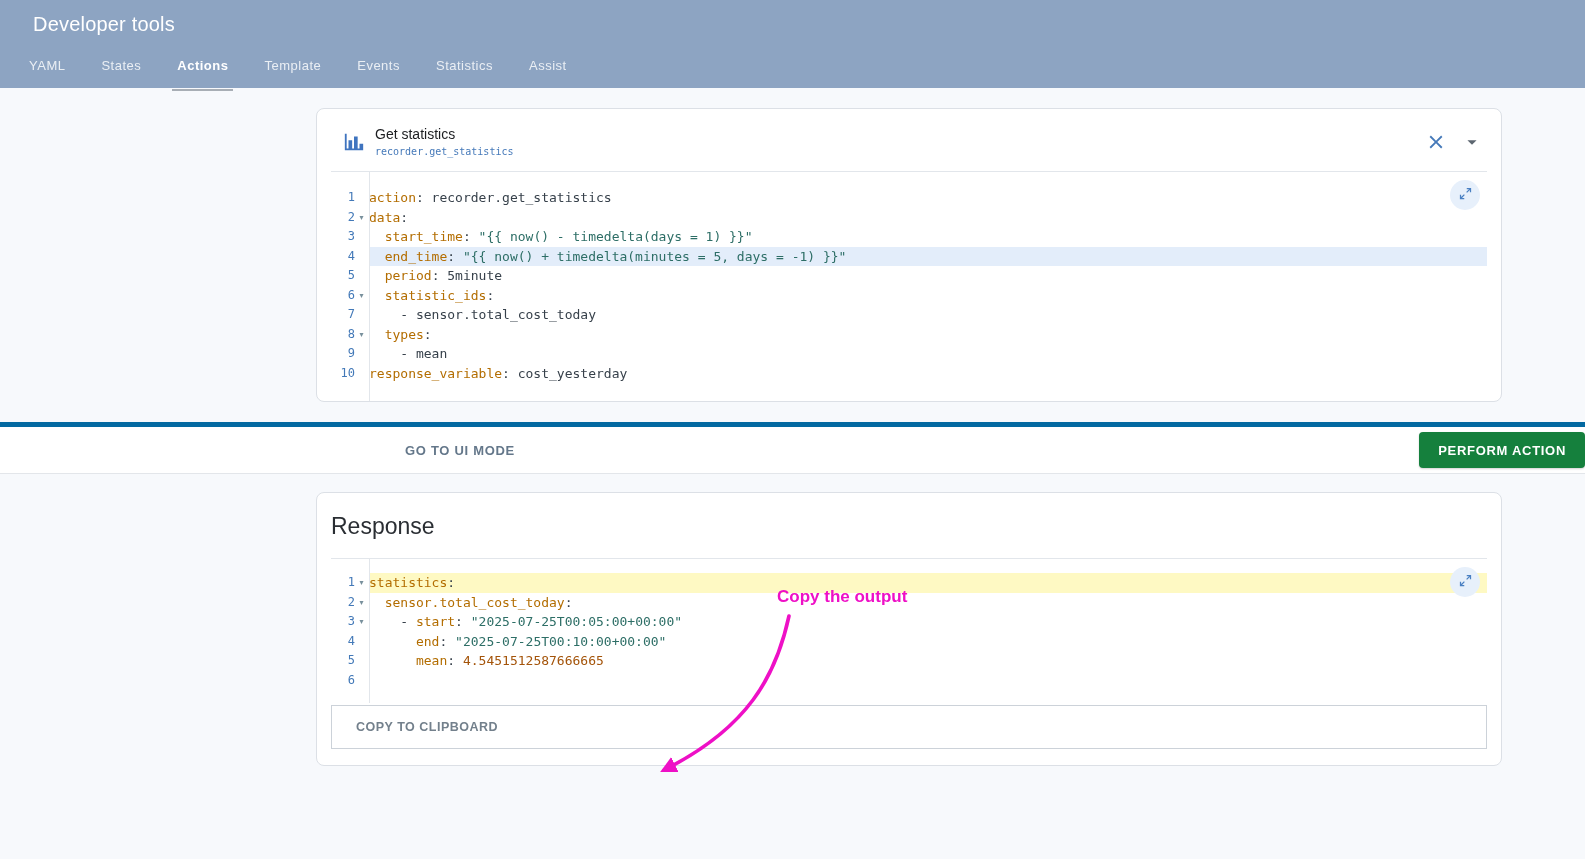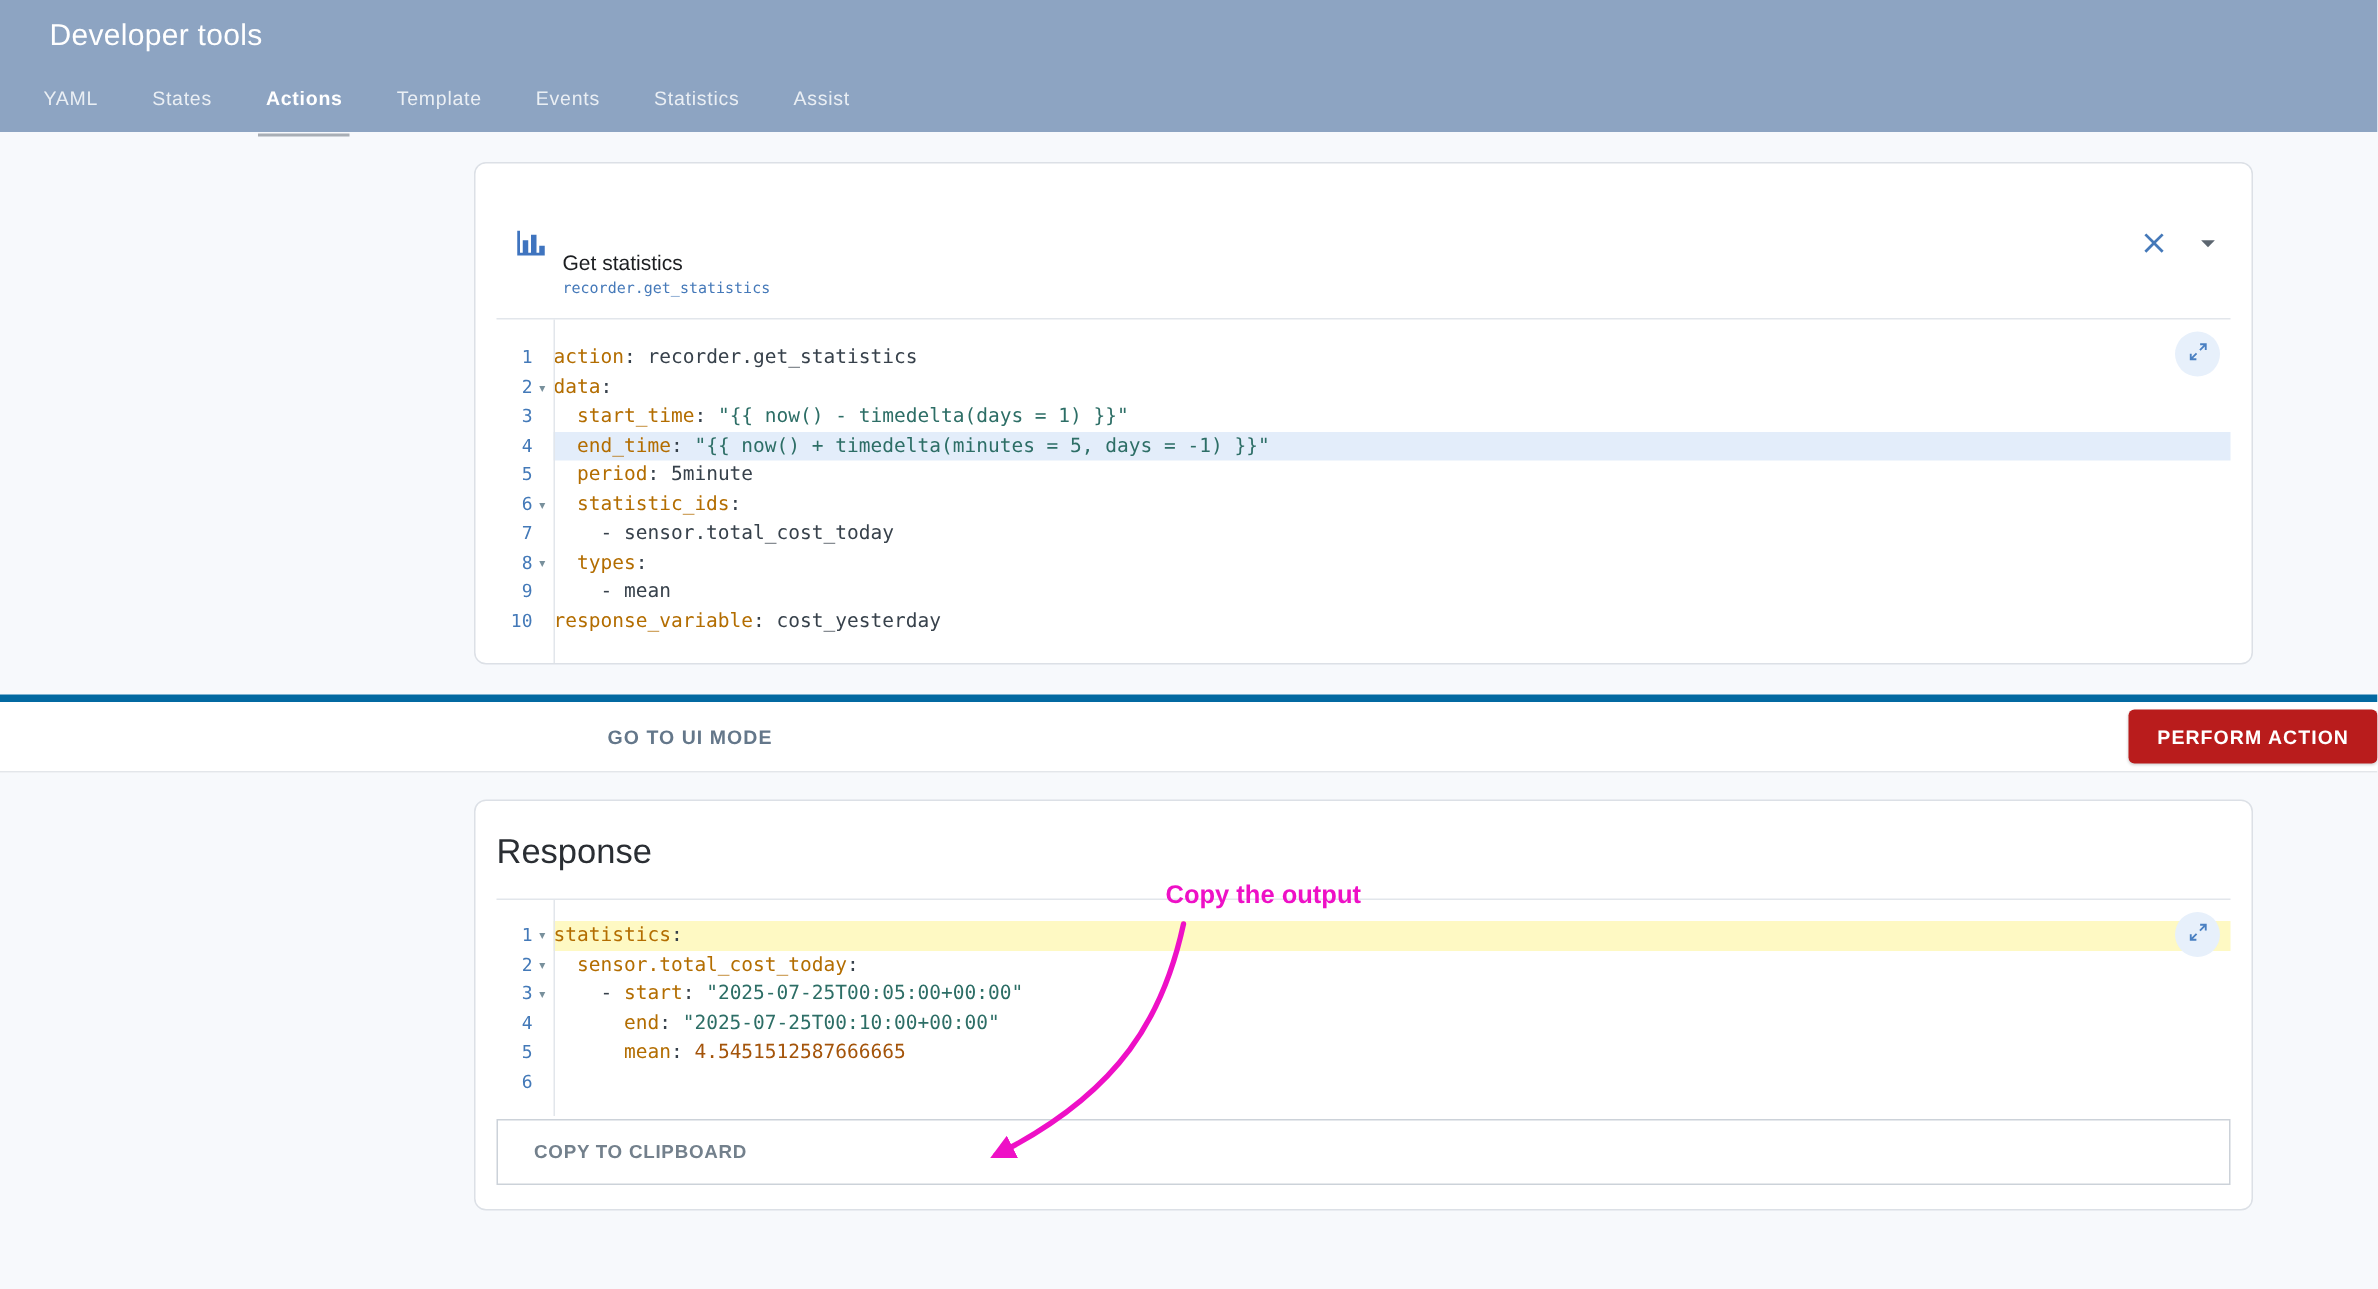--- a/index.html
+++ b/index.html
@@ -40,21 +40,21 @@
     border: 1px solid #dcе0e6;
     border: 1px solid #dce0e6;
     border-radius: 8px;
   }
   .action-card { margin-top: 20px; }
 
   .card-head { display: flex; align-items: center; padding: 17px 16px 14px 26px; }
   .svc-icon { width: 22px; height: 22px; flex: 0 0 22px; }
   .svc-icon svg { width: 22px; height: 22px; fill: #3f74bf; }
   .titles { margin-left: 10px; }
-  .svc-title { font-size: 14px; color: #1c1e21; margin-top: 41px; }
+  .svc-title { font-size: 14px; color: #1c1e21; }
   .svc-sub { margin-top: 4px; font: 10px "DejaVu Sans Mono", monospace; color: #4579b9; }
   .head-actions { margin-left: auto; display: flex; align-items: center; gap: 10px; }
   .icon-btn { background: none; border: none; cursor: pointer; padding: 2px; line-height: 0; }
   .icon-btn svg { width: 22px; height: 22px; }
 
   
   .editor {
     position: relative;
     margin: 0 14px;
     border-top: 1px solid #e2e6eb;
@@ -98,21 +98,21 @@
   .toolbar-inner {
     margin-left: 316px; width: 1186px;
     display: flex; align-items: center; justify-content: space-between;
   }
   .text-btn {
     background: none; border: none; cursor: pointer;
     color: #64778a; font: 600 13px "Liberation Sans", sans-serif;
     letter-spacing: .7px; padding: 8px 6px;
   }
   .primary-btn {
-    background: #b91c1c; color: #fff; border: none; border-radius: 4px; cursor: pointer;
+    background: #15803d; color: #fff; border: none; border-radius: 4px; cursor: pointer;
     font: 700 13px "Liberation Sans", sans-serif; letter-spacing: .7px;
     height: 36px; padding: 0 19px; box-shadow: 0 1px 2px rgba(0,0,0,.18);
   }
 
   
   .response-card { margin-top: 18px; padding-bottom: 16px; }
   .response-title { font-size: 23px; font-weight: 400; color: #2a2e33; margin: 20px 14px 0; }
   .copy-row {
     margin: 2px 14px 0; border: 1px solid #ccd2d9; height: 44px;
     display: flex; align-items: center; padding-left: 10px; gap: 4px;

